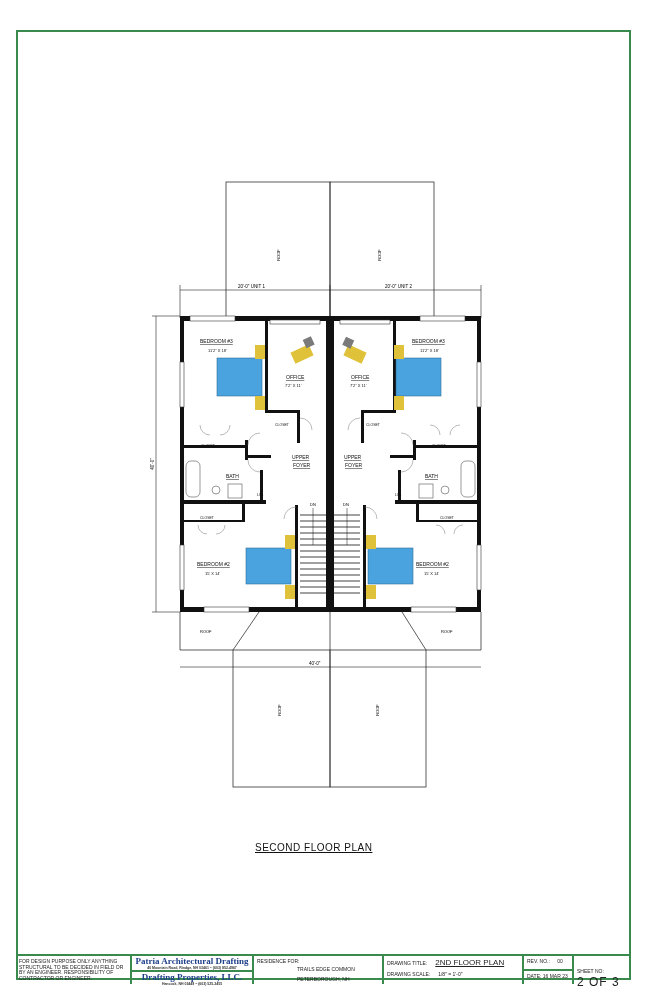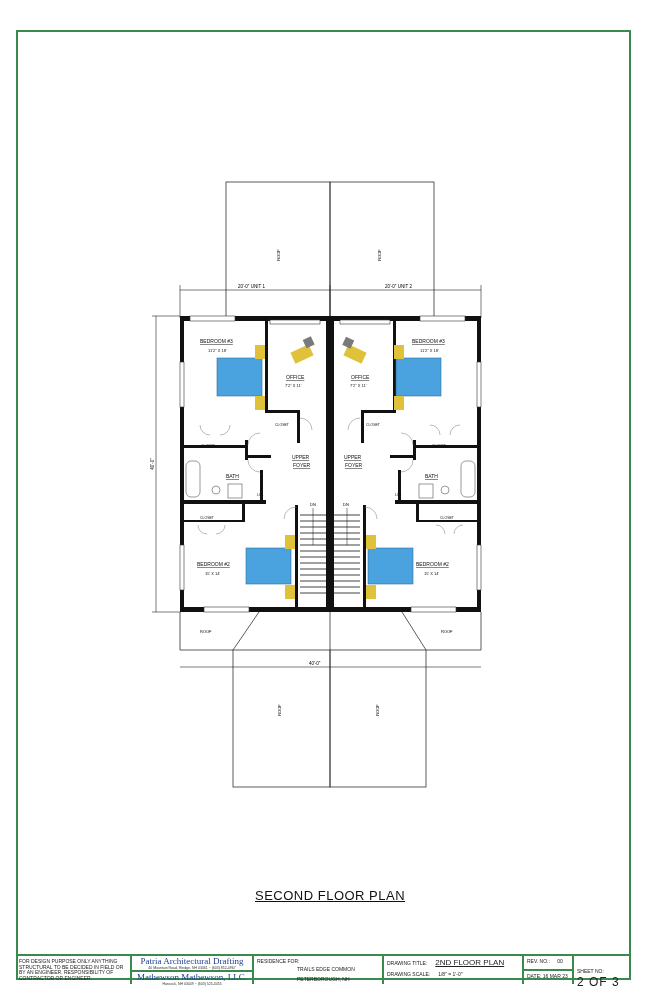--- a/index.html
+++ b/index.html
@@ -1,24 +1,24 @@
 <!DOCTYPE html>
 <html><head>
 <meta charset="utf-8">
 <style>
   html,body{margin:0;padding:0;background:#fff;}
   body{width:650px;height:1005px;position:relative;overflow:hidden;font-family:"Liberation Sans",sans-serif;}
   .sheet-border{position:absolute;left:16px;top:30px;width:615px;height:950px;border:2px solid #3a8a4e;box-sizing:border-box;}
   svg.plan{position:absolute;left:0;top:0;}
-  .plan-title{position:absolute;left:255px;top:888px;font-size:13px;letter-spacing:0.5px;text-decoration:underline;color:#111;}
+  .plan-title{position:absolute;left:255px;top:842px;font-size:10px;letter-spacing:0.5px;text-decoration:underline;color:#111;}
   .title-block{position:absolute;left:16px;top:954px;height:30px;width:615px;display:flex;border-top:2px solid #3a8a4e;box-sizing:border-box;}
   .tb-cell{border-right:2px solid #3a8a4e;box-sizing:border-box;height:100%;position:relative;}
   .tb-disclaimer{width:116px;font-size:5px;line-height:5.6px;padding:3px 3px;color:#222;text-transform:uppercase;}
   .tb-firms{width:122px;display:flex;flex-direction:column;}
-  .tb-firm{flex:1;text-align:center;font-family:"Liberation Serif",serif;color:#1e3f8a;}
+  .tb-firm{flex:1;text-align:center;font-family:"Liberation Serif",serif;color:#1e3f8a;font-weight:bold;}
   .tb-firm + .tb-firm{border-top:2px solid #3a8a4e;}
   .firm-name{font-size:9px;line-height:10px;}
   .firm-addr{font-size:3.5px;line-height:4px;color:#333;font-family:"Liberation Sans",sans-serif;}
   .tb-res{width:130px;font-size:5px;color:#222;padding:2px 3px;}
   .tb-res .label{display:block;}
   .tb-res .line1{display:block;padding-left:40px;margin-top:2px;}
   .tb-res .line2{display:block;padding-left:40px;margin-top:4px;}
   .tb-draw{width:140px;font-size:5px;color:#222;padding:2px 3px;}
   .tb-draw .row{display:flex;align-items:baseline;height:13px;}
   .tb-draw .big{font-size:8px;text-decoration:underline;margin-left:8px;}
@@ -239,21 +239,21 @@
 <div class="plan-title">SECOND FLOOR PLAN</div>
 
 <div class="title-block">
   <div class="tb-cell tb-disclaimer">FOR DESIGN PURPOSE ONLY ANYTHING STRUCTURAL TO BE DECIDED IN FIELD OR BY AN ENGINEER. RESPONSIBILITY OF CONTRACTOR OR ENGINEER.</div>
   <div class="tb-cell tb-firms">
     <div class="tb-firm">
       <div class="firm-name">Patria Architectural Drafting</div>
       <div class="firm-addr">40 Mountain Road, Rindge, NH 03461 ~ (603) 852-4967</div>
     </div>
     <div class="tb-firm">
-      <div class="firm-name">Mathewson Mathewson, LLC.</div>
+      <div class="firm-name">Drafting Properties, LLC.</div>
       <div class="firm-addr">Hancock, NH 03449 ~ (603) 525-3455</div>
     </div>
   </div>
   <div class="tb-cell tb-res">
     <span class="label">RESIDENCE FOR:</span>
     <span class="line1">TRAILS EDGE COMMON</span>
     <span class="line2">PETERBOROUGH, NH</span>
   </div>
   <div class="tb-cell tb-draw">
     <div class="row">

